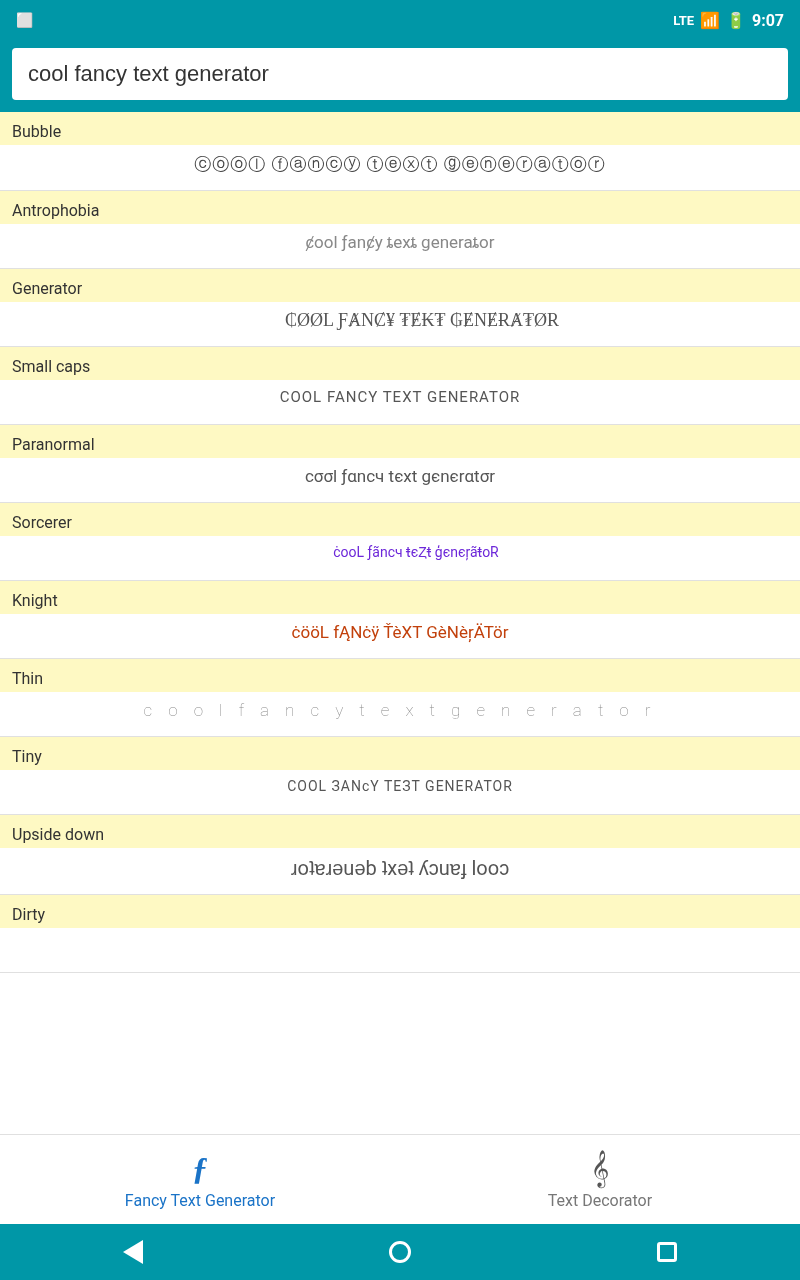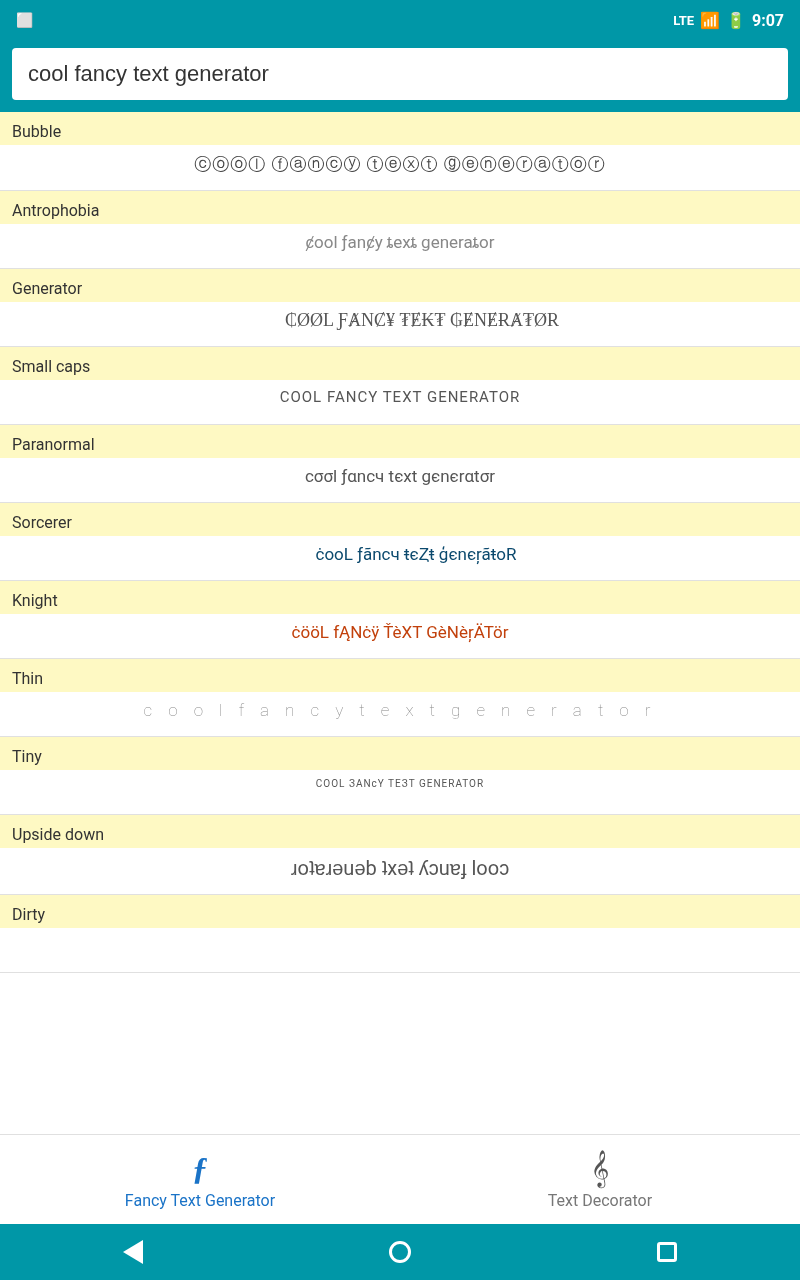--- a/index.html
+++ b/index.html
@@ -79,27 +79,27 @@
     .text-bubble { font-size: 17px; color: #444; letter-spacing: 1px; }
     
     .text-andro { font-size: 17px; color: #888; }
     
     .text-currency { font-size: 18px; color: #555; font-family: 'Times New Roman', serif; margin-left: 44px; }
     
     .text-smallcaps { font-size: 15px; font-variant: small-caps; letter-spacing: 1px; color: #555; }
     
     .text-paranormal { font-size: 17px; color: #555; }
     
-    .text-sorcerer { font-size: 17px; color: #0c4a6e; padding-left: 44px; }
+    .text-sorcerer { font-size: 14px; color: #6d28d9; padding-left: 44px; }
     
     .text-knight { font-size: 17px; color: #c2410c; }
     
     .text-thin { font-size: 17px; color: #888; letter-spacing: 6px; font-weight: 100; }
     
-    .text-tiny { font-size: 10px; color: #555; letter-spacing: 1px; text-align: center; }
+    .text-tiny { font-size: 14px; color: #555; letter-spacing: 1px; text-align: center; }
     
     .text-upside { font-size: 20px; color: #555; }
     
     .text-dirty { font-size: 17px; color: #555; }
 
     
     .bottom-nav {
       background: white;
       display: flex;
       align-items: center;

